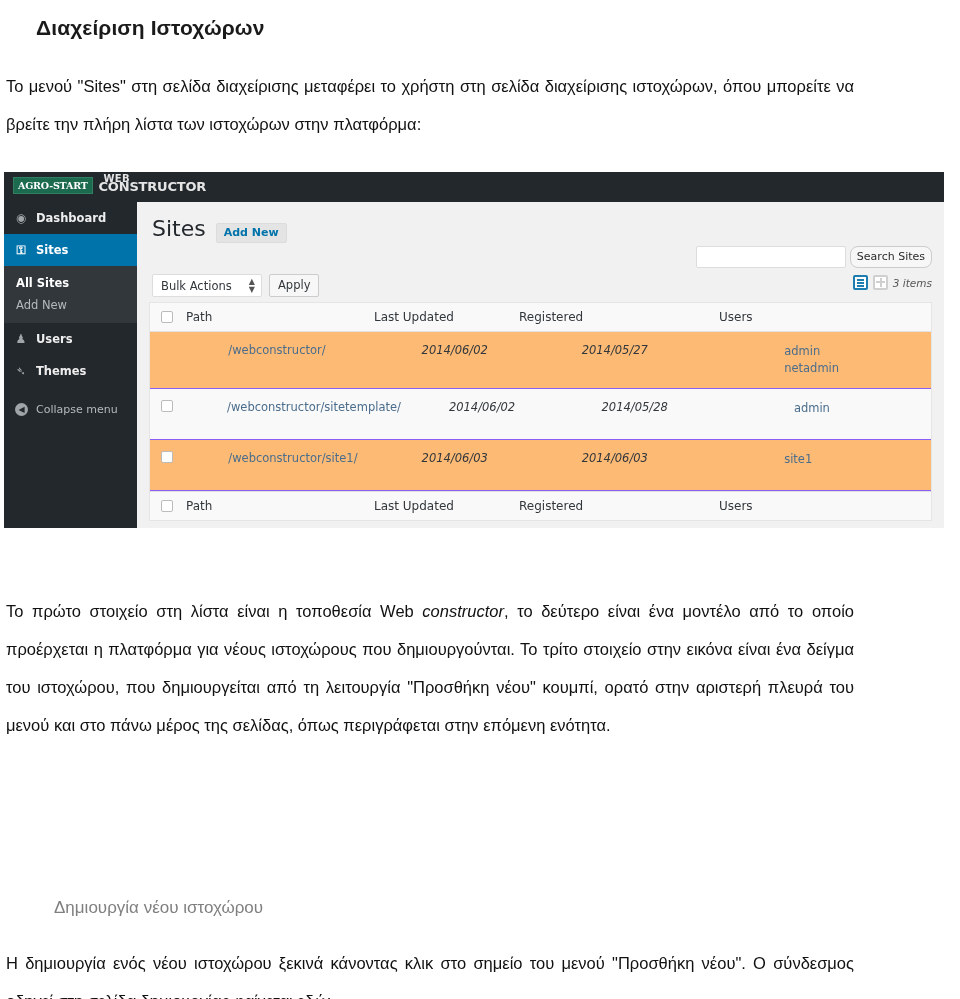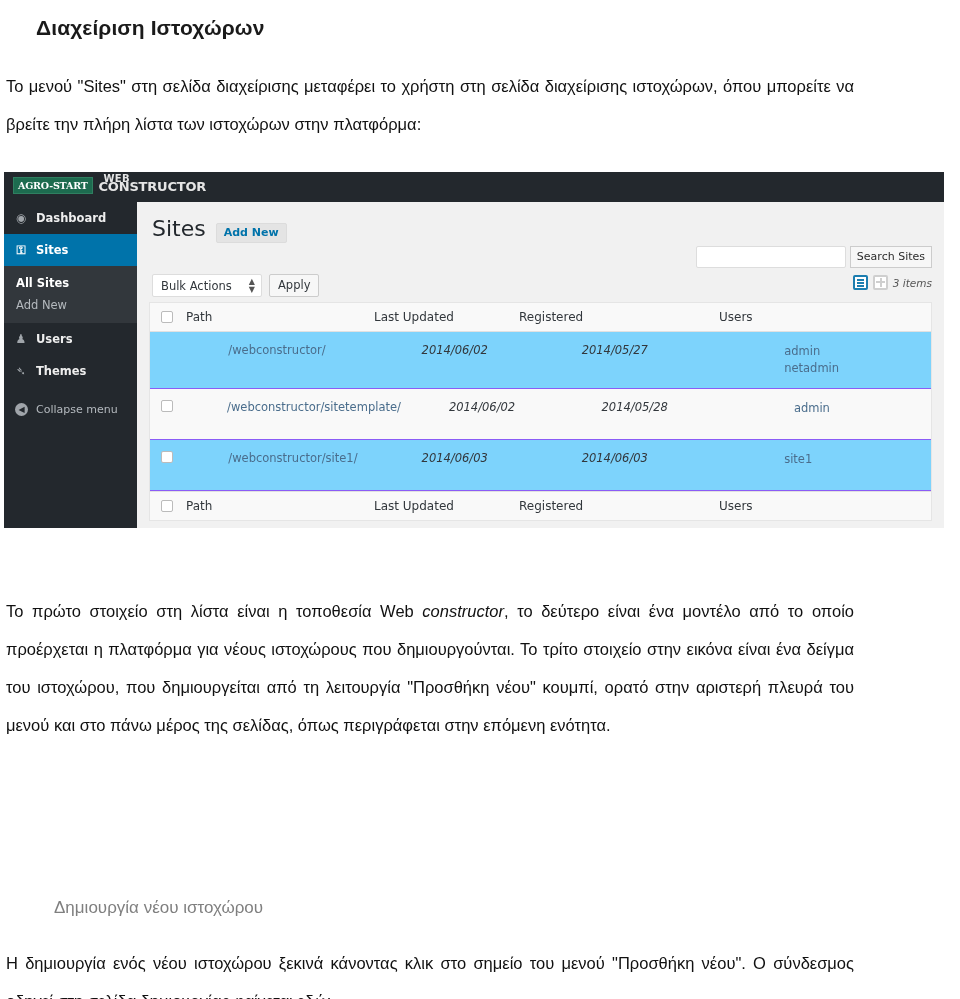--- a/index.html
+++ b/index.html
@@ -137,21 +137,21 @@
     position: absolute; right: 12px; top: 44px;
     display: flex; align-items: stretch;
   }
   .search-input {
     width: 150px; height: 22px; background: #fff;
     border: 1px solid #ddd; border-radius: 2px;
   }
   .search-btn {
     margin-left: 4px; height: 22px; line-height: 20px;
     font-size: 11px; color: #2b2b2b; background: #f7f7f7;
-    border: 1px solid #ccc; border-radius: 0; padding: 0 6px;
+    border: 1px solid #ccc; border-radius: 8px; padding: 0 6px;
   }
   .bulk-row {
     position: absolute; left: 15px; top: 72px;
     display: flex; align-items: flex-end; gap: 7px;
   }
   .select-box {
     height: 23px; min-width: 110px;
     background: #fff; border: 1px solid #ddd; border-radius: 2px;
     font-size: 11.5px; color: #32373c;
     display: flex; align-items: center; justify-content: space-between;
@@ -177,21 +177,21 @@
   .vs-excerpt {
     background: #fff; border: 2px solid #cfcfcf; position: relative;
   }
   .vs-excerpt i { position:absolute; left:1px; right:1px; top:4px; height:2px; background:#cfcfcf; display:block;}
   .vs-excerpt i.v { top:1px; bottom:1px; left:5px; width:2px; height:auto;}
   .items-count { font-size: 10.5px; font-style: italic; color: #555; }
 
   
   .tbl {
     position: absolute; left: 12px; top: 100px;
-    width: 783px; background: #7dd3fc;
+    width: 783px; background: #fdba74;
     border: 1px solid #e5e5e5;
     font-size: 11.5px;
   }
   .trow { display: flex; align-items: flex-start; }
   .trow.head, .trow.foot {
     background: #f9f9f9; height: 29px; align-items: center;
     color: #32373c; font-size: 12px;
   }
   .trow.head { border-bottom: 1px solid #e1e1e1; }
   .trow.foot { border-top: 1px solid #e1e1e1; }

